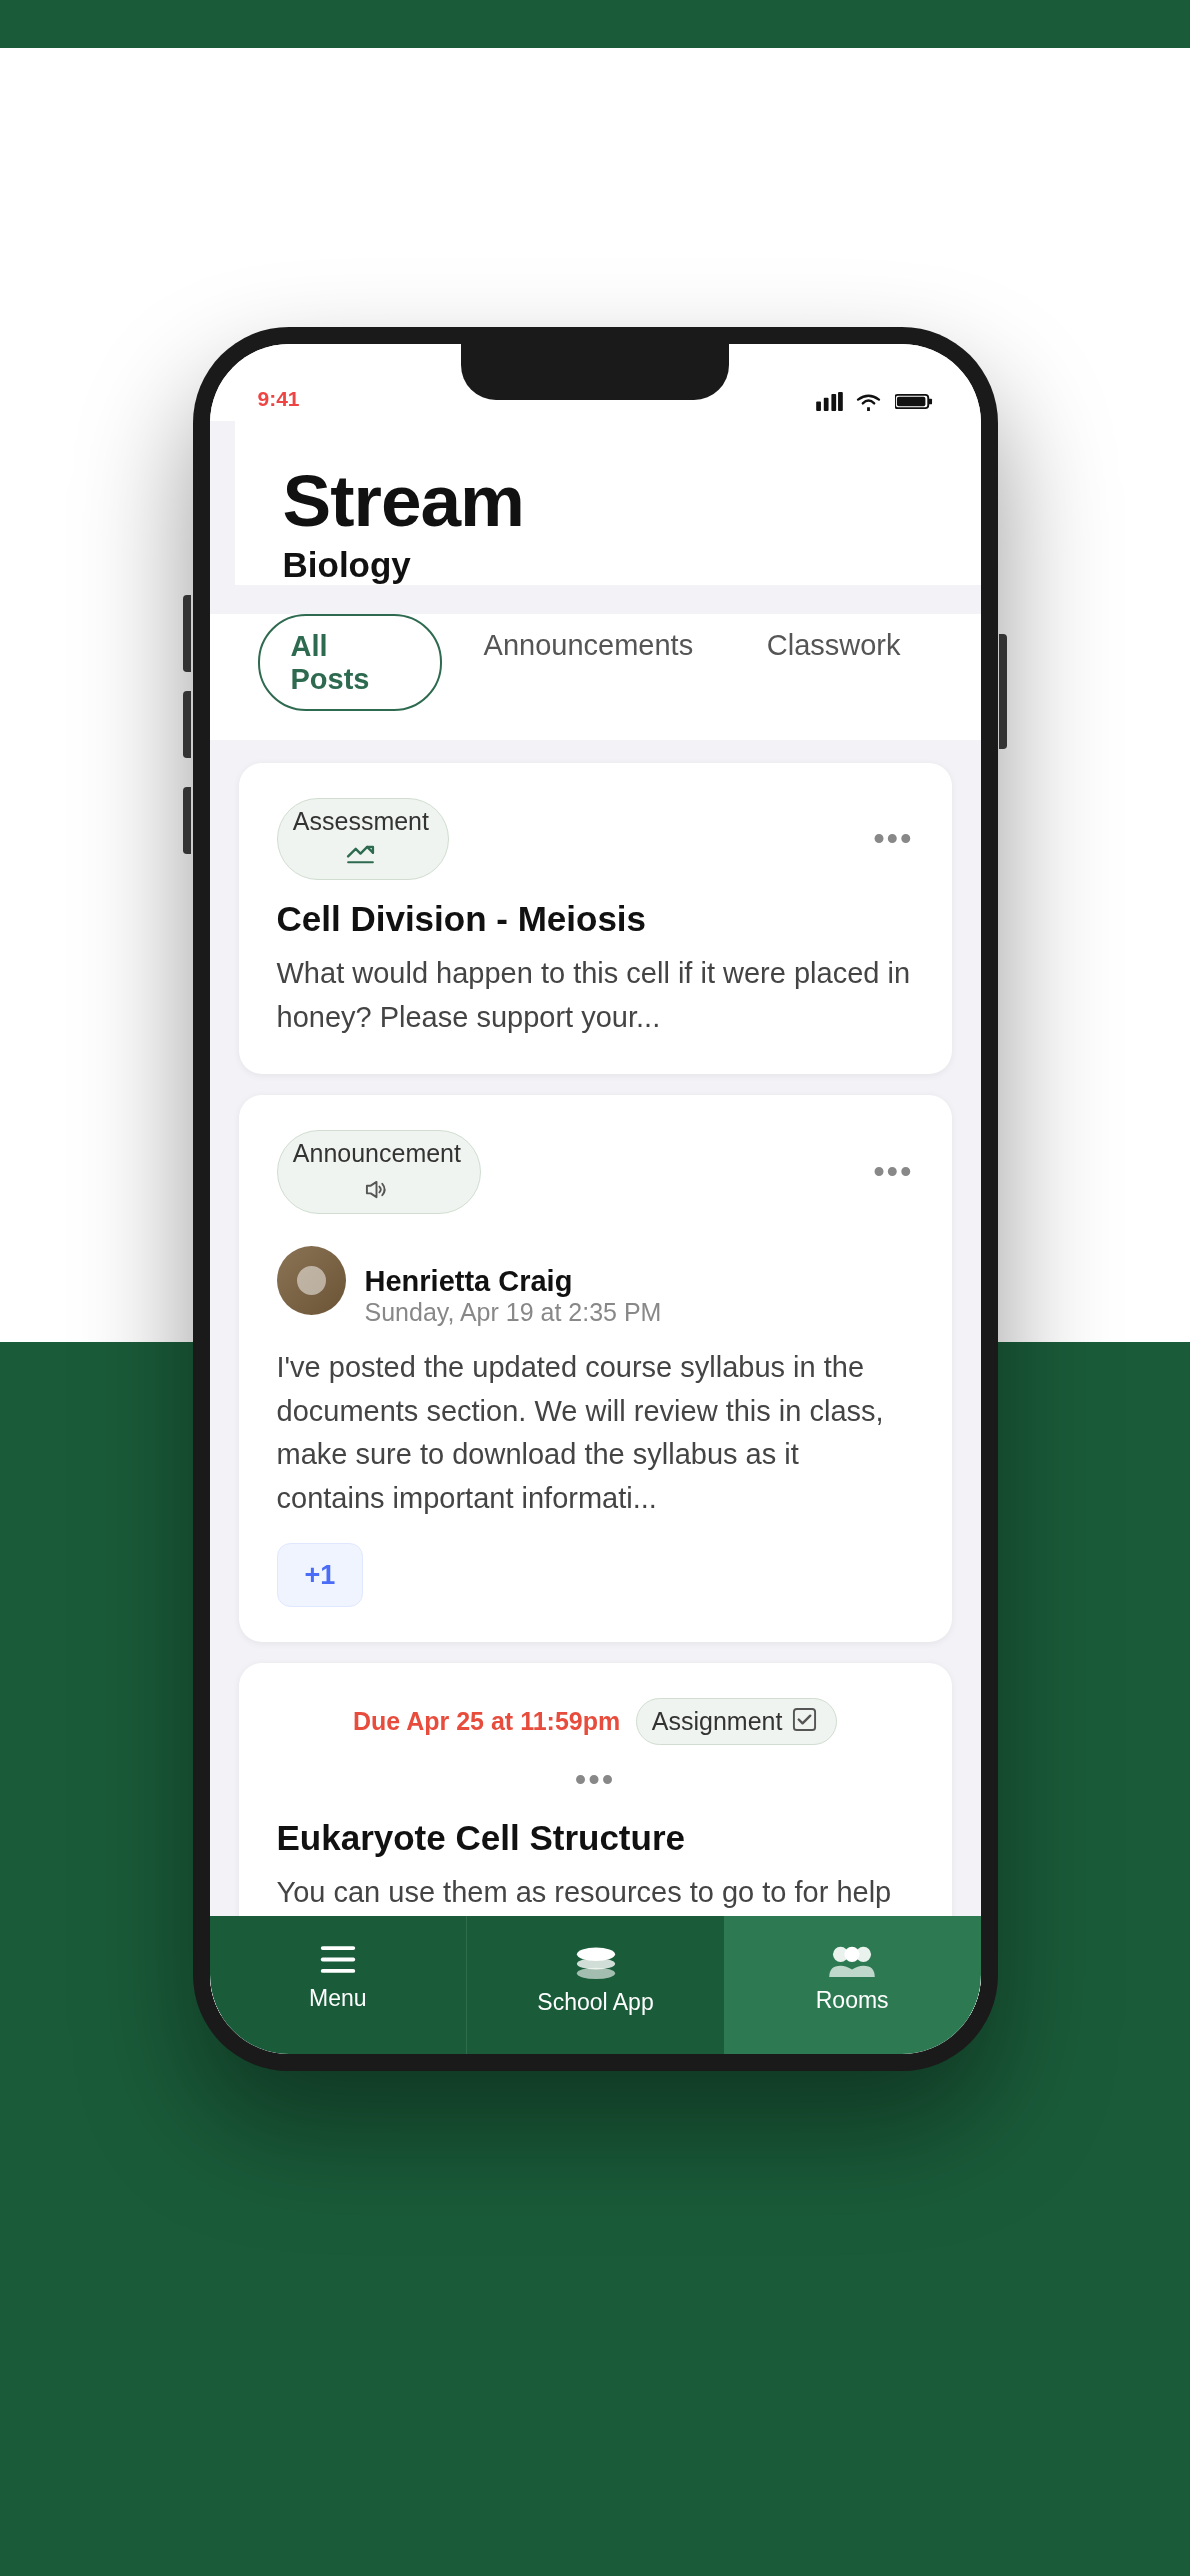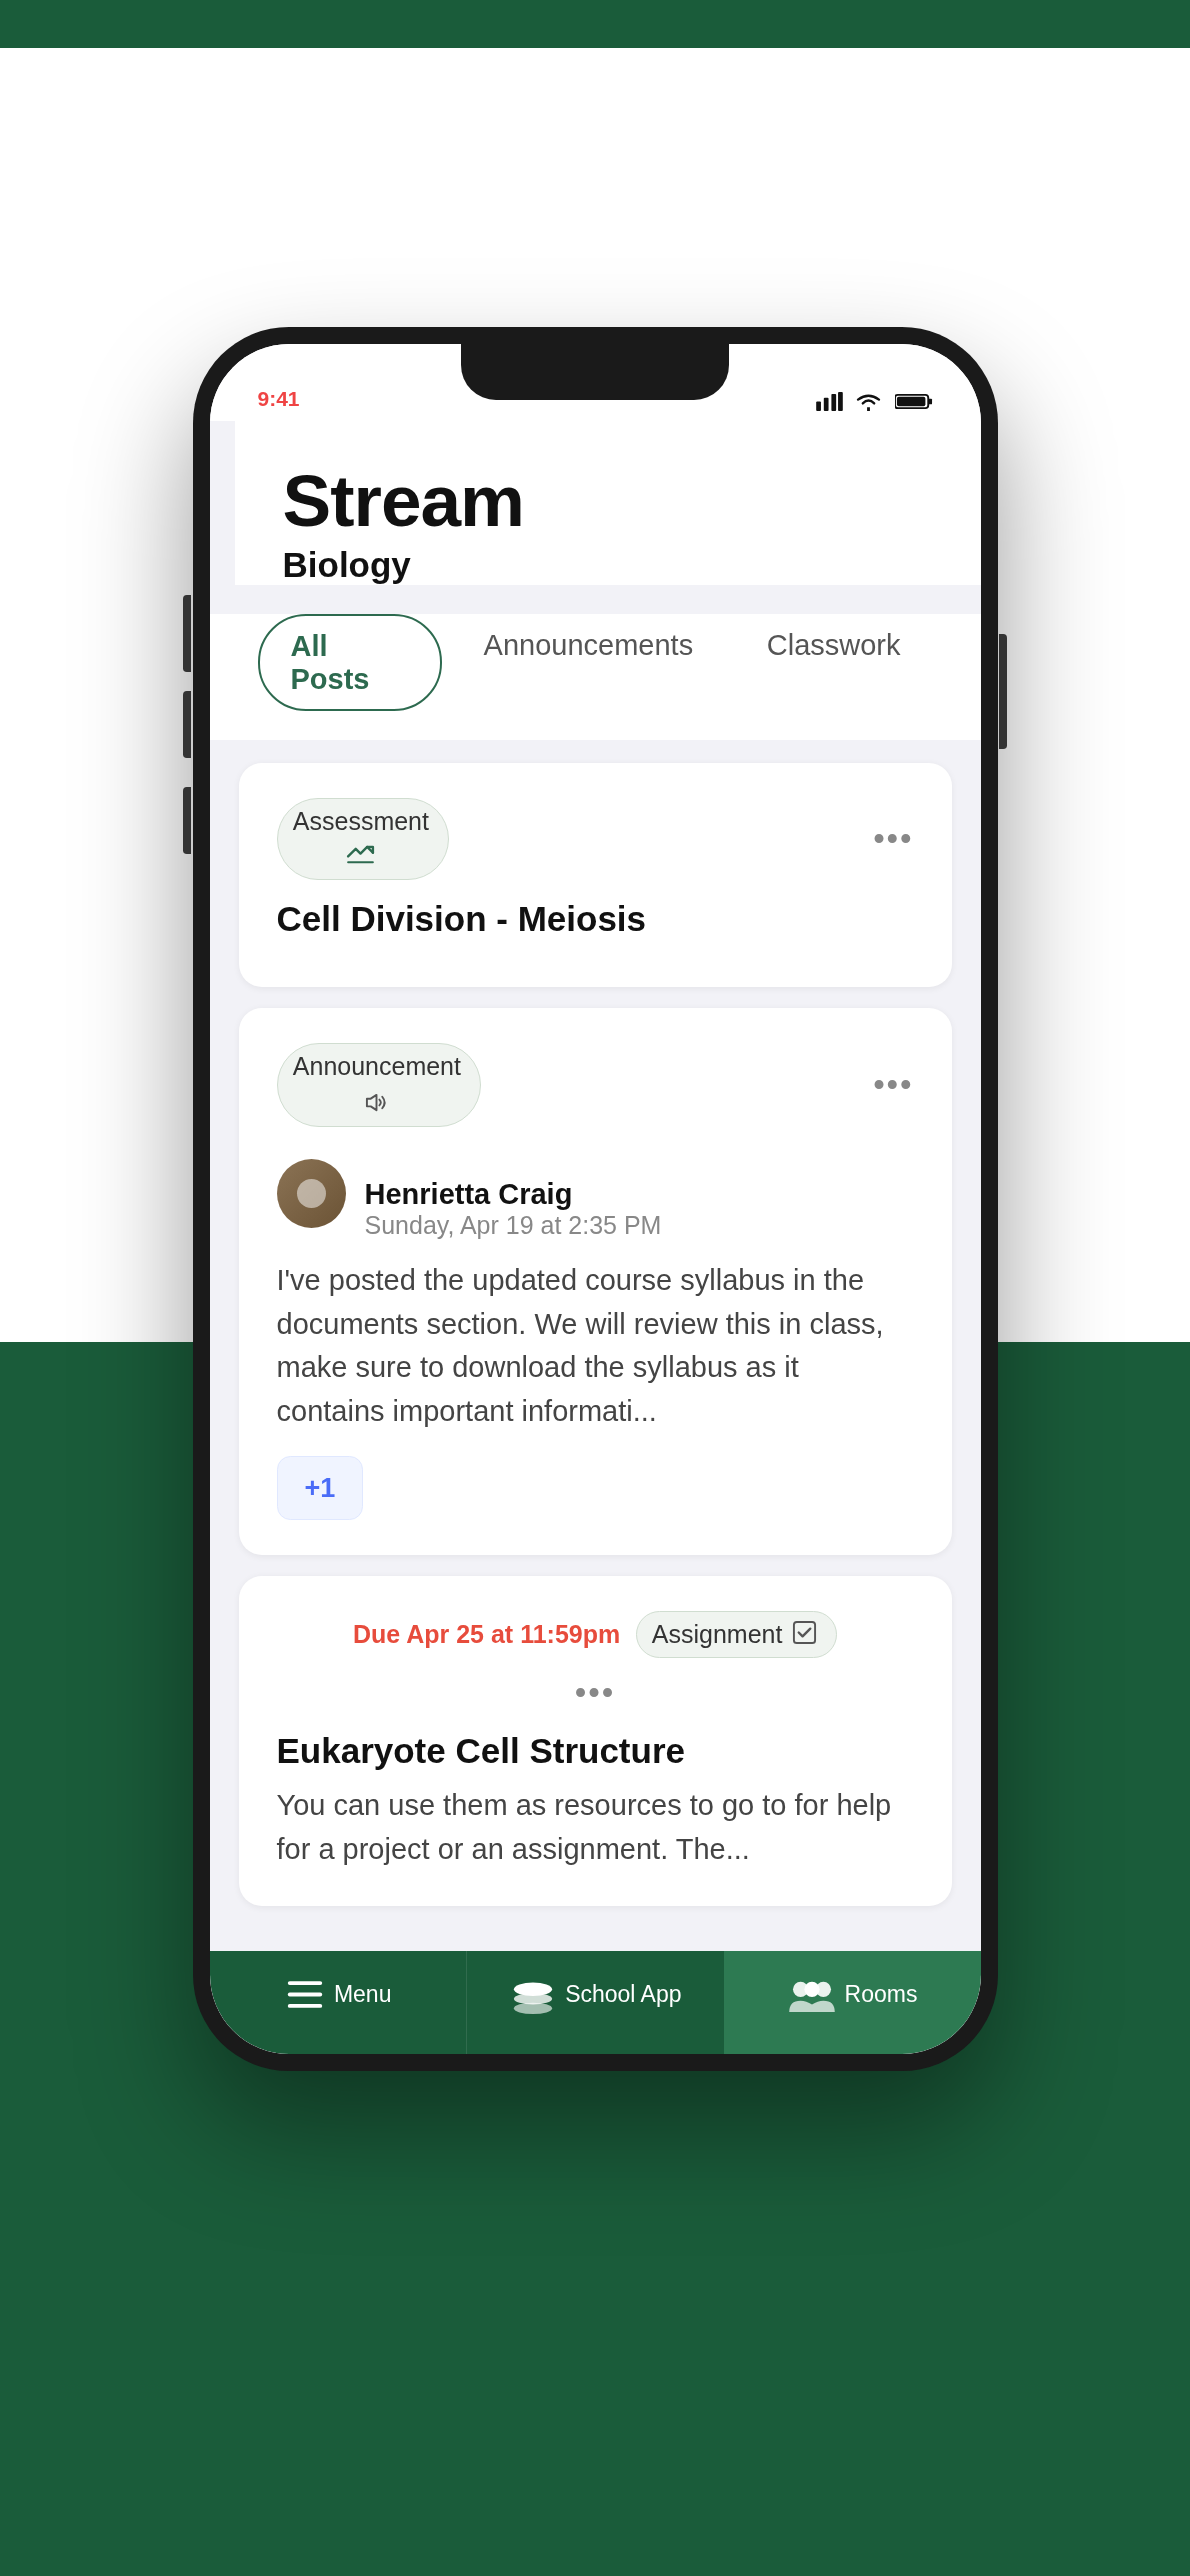--- a/index.html
+++ b/index.html
@@ -365,20 +365,21 @@
       background: transparent;
       display: flex;
       padding: 0;
       border-radius: 0 0 79px 79px;
       overflow: hidden;
     }
 
     .nav-item {
       flex: 1;
       display: flex;
+      flex-direction: column;
       align-items: center;
       justify-content: center;
       padding: 23px 15.3px 38px;
       gap: 7.7px;
       cursor: pointer;
     }
 
     .nav-item.menu {
       background: #1a5c3a;
     }
@@ -518,20 +519,21 @@
                     <svg width="29" height="21" viewBox="0 0 30 22" fill="none">
                       <polyline points="2,12 10,4 15,9 22,2 28,8" stroke="#2d6a4f" stroke-width="2.5" fill="none" stroke-linecap="round" stroke-linejoin="round"></polyline>
                       <polyline points="22,2 28,2 28,8" stroke="#2d6a4f" stroke-width="2.5" fill="none" stroke-linecap="round" stroke-linejoin="round"></polyline>
                       <line x1="2" y1="18" x2="28" y2="18" stroke="#2d6a4f" stroke-width="2" stroke-linecap="round"></line>
                     </svg>
                   </span>
                 </div>
                 <span class="more-dots">•••</span>
               </div>
               <div class="card-title">Cell Division - Meiosis</div>
+              <div class="card-body">What would happen to this cell if it were placed in honey? Please support your...</div>
             </div>
 
             <div class="card">
               <div class="card-header">
                 <div class="card-badge">
                   <span>Announcement</span>
                   <span class="badge-icon">
                     <svg width="27" height="23" viewBox="0 0 28 24" fill="none">
                       <path d="M4 8 L4 16 L8 16 L14 20 L14 4 L8 8 Z" stroke="#555" stroke-width="2" fill="none" stroke-linejoin="round"></path>
                       <path d="M17 9 Q20 12 17 15" stroke="#555" stroke-width="2" fill="none" stroke-linecap="round"></path>

